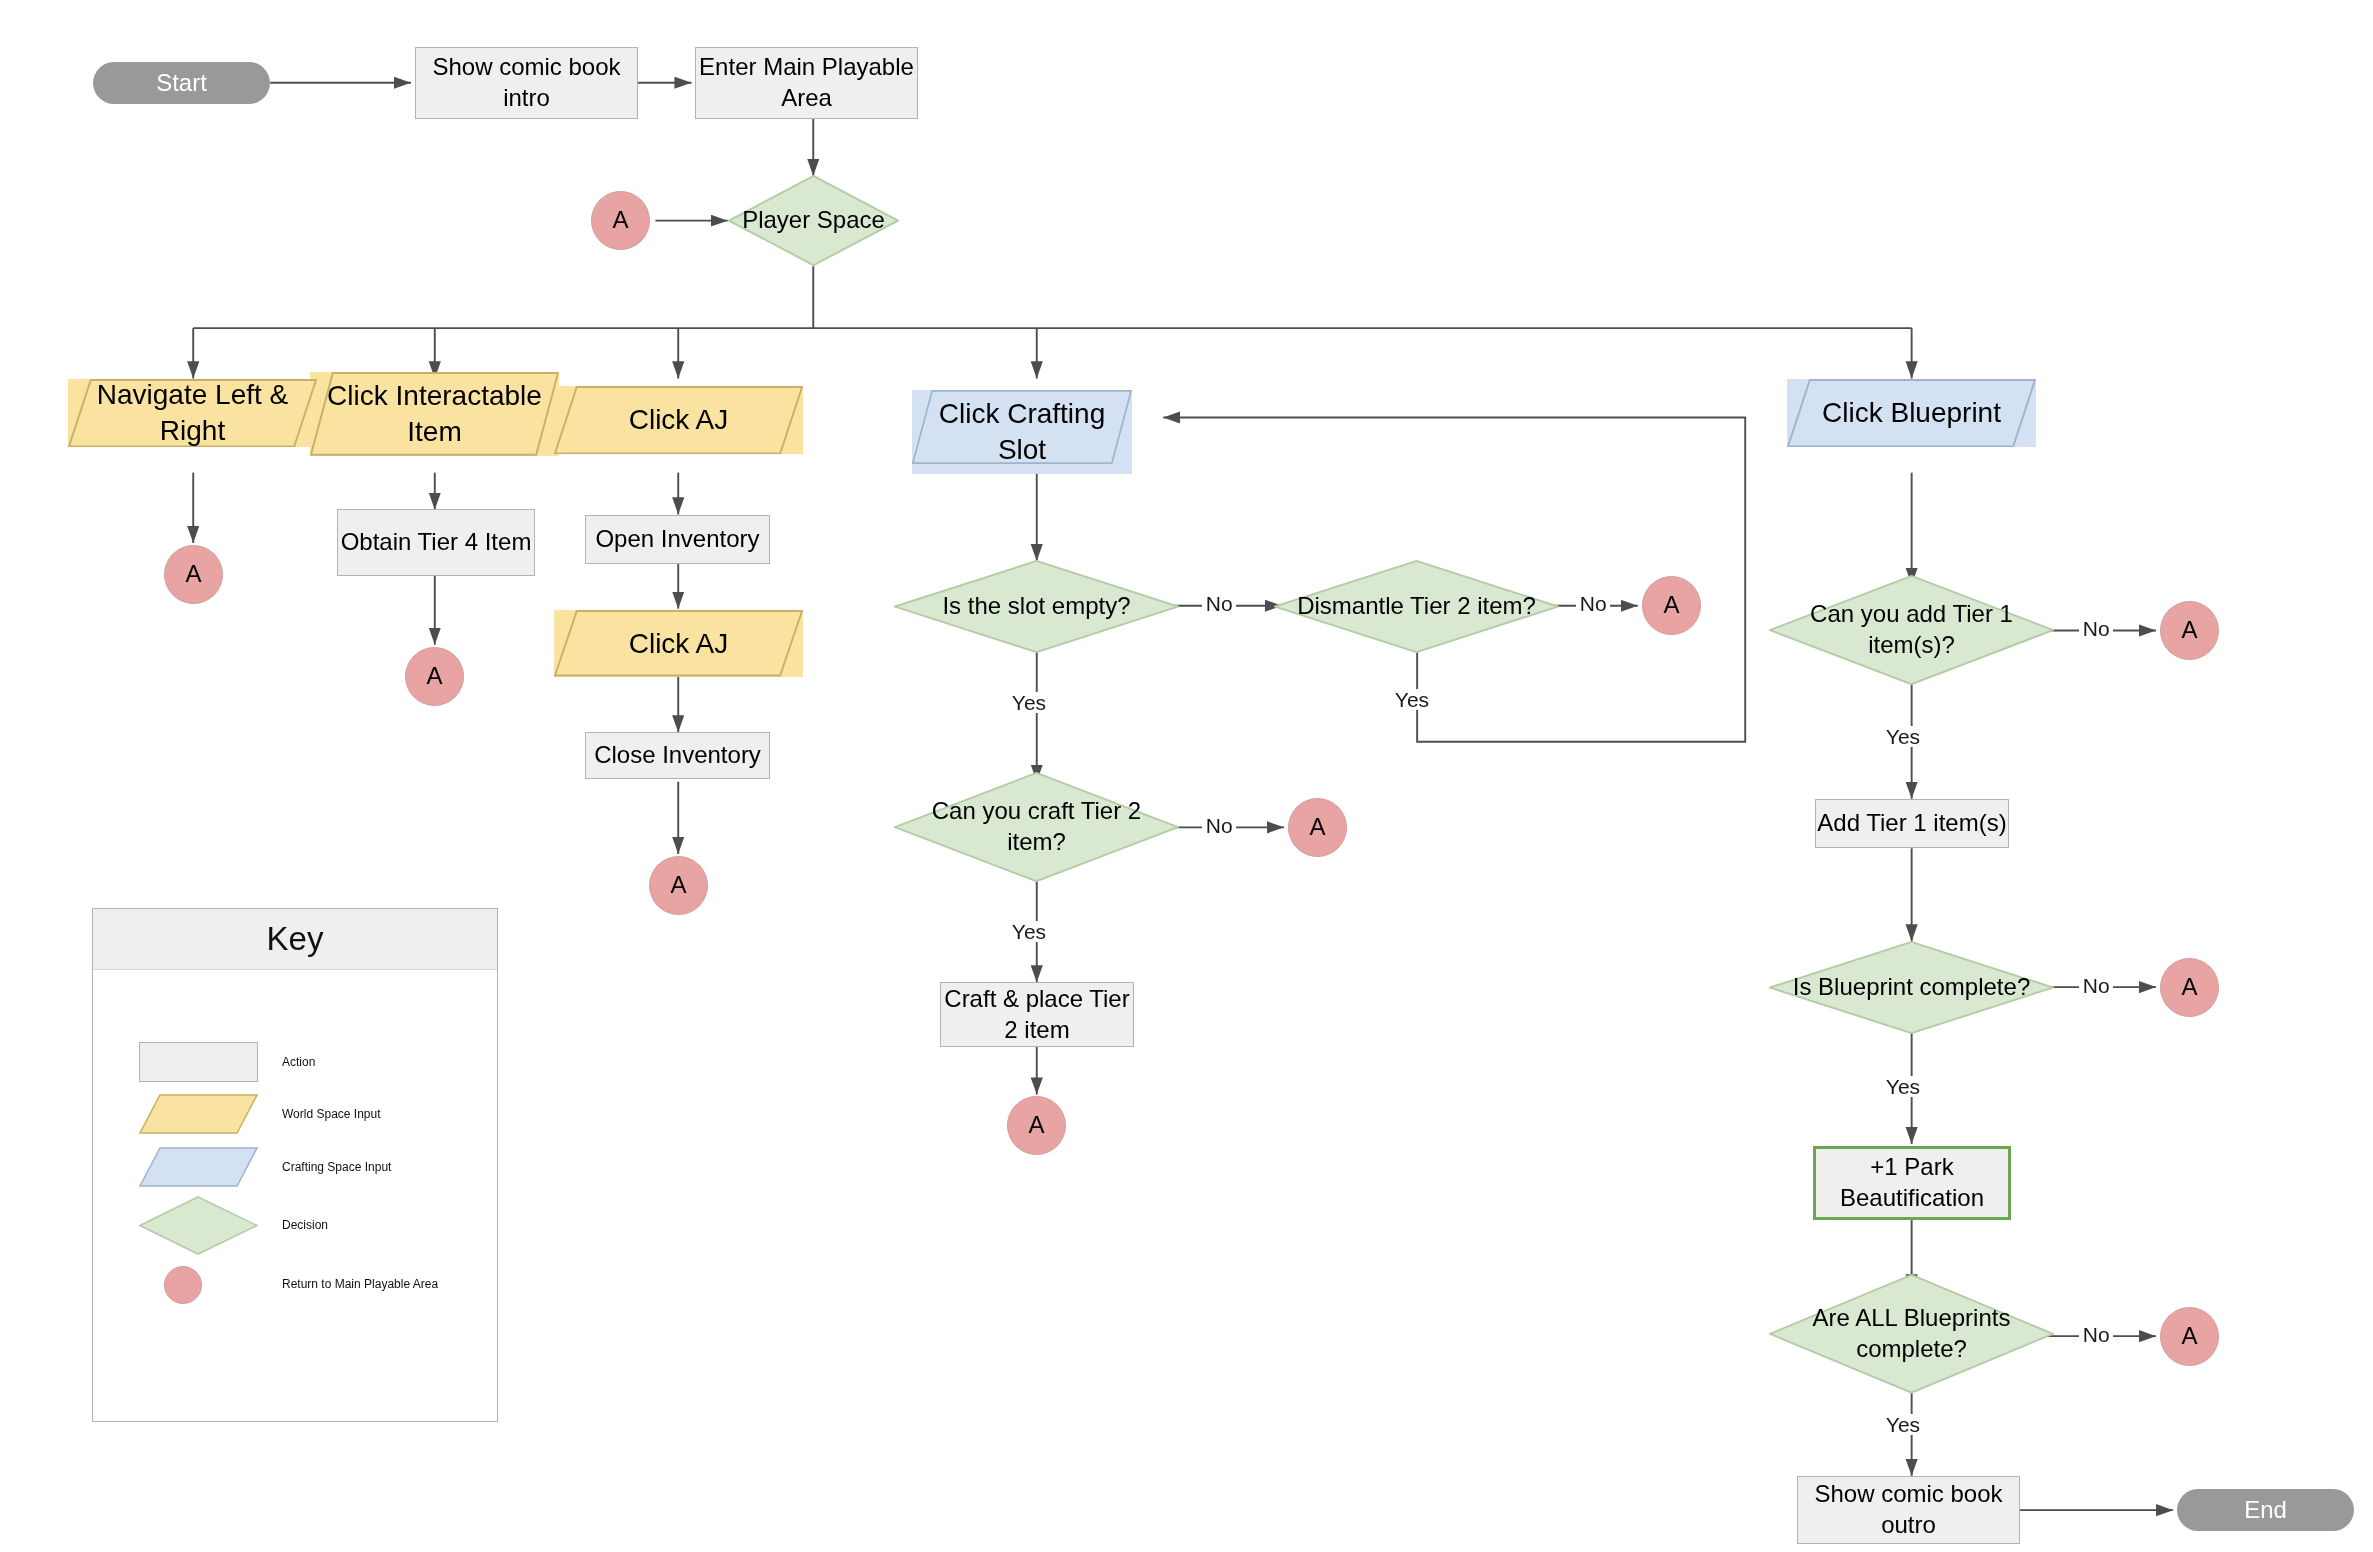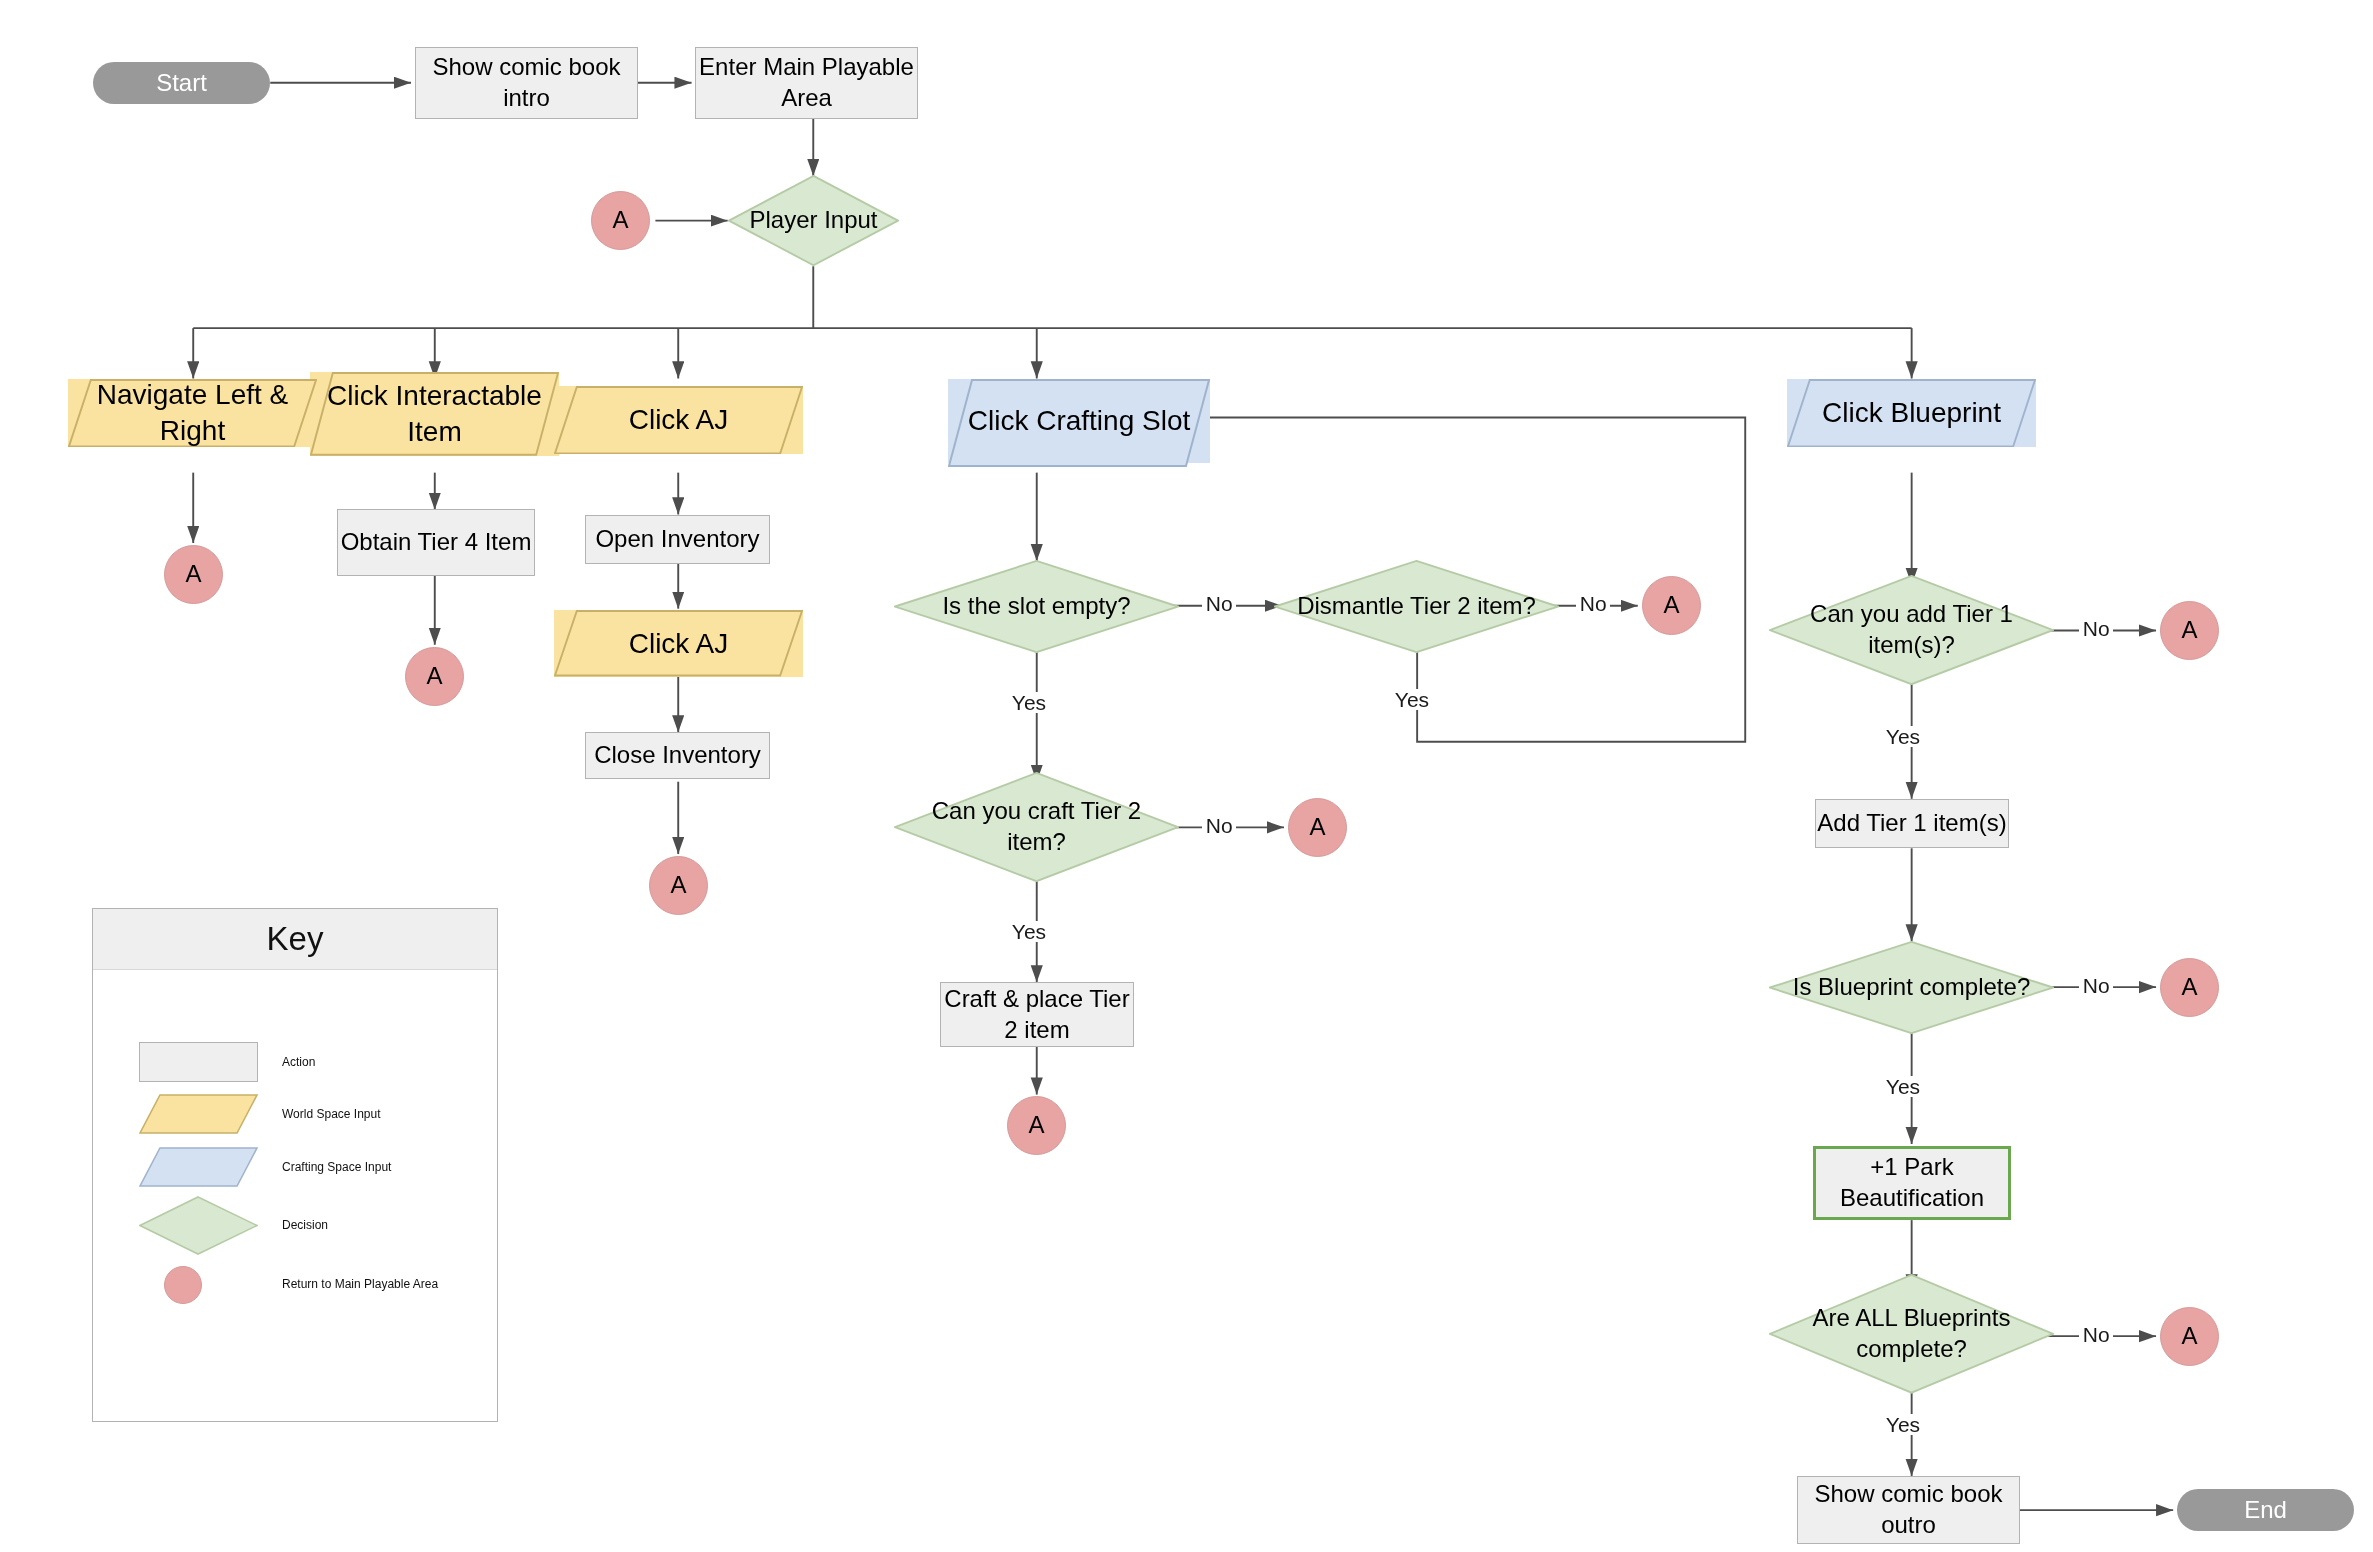--- a/index.html
+++ b/index.html
@@ -125,21 +125,21 @@
   <div class="node action" style="left:415px;top:47px;width:223px;height:72px;">Show comic book intro</div>
 
   <div class="node action" style="left:695px;top:47px;width:223px;height:72px;">Enter Main Playable Area</div>
 
   <div class="node conn" style="left:591px;top:191px;width:59px;height:59px;">A</div>
 
   <div class="node diamond" style="left:728px;top:175px;width:171px;height:91px;">
     <svg class="dshape" viewBox="0 0 180 96" preserveAspectRatio="none">
       <polygon points="90,1 179,48 90,95 1,48" fill="#d9e8d0" stroke="#b5cba6" stroke-width="2"></polygon>
     </svg>
-    <span class="dtxt">Player Input</span>
+    <span class="dtxt">Player Space</span>
   </div>
 
   <div class="node para world" style="left:68px;top:379px;width:249px;height:68px;border:none;">
     <svg class="skew" viewBox="0 0 262 72" preserveAspectRatio="none">
       <polygon points="24,1 261,1 238,71 1,71" fill="#fae2a0" stroke="#c9b068" stroke-width="2"></polygon>
     </svg>
     <span class="inner">Navigate Left &amp; Right</span>
   </div>
 
   <div class="node conn" style="left:164px;top:545px;width:59px;height:59px;">A</div>
@@ -168,21 +168,21 @@
     <svg class="skew" viewBox="0 0 262 70" preserveAspectRatio="none">
       <polygon points="24,1 261,1 238,69 1,69" fill="#fae2a0" stroke="#c9b068" stroke-width="2"></polygon>
     </svg>
     <span class="inner">Click AJ</span>
   </div>
 
   <div class="node action" style="left:585px;top:732px;width:185px;height:47px;">Close Inventory</div>
 
   <div class="node conn" style="left:649px;top:856px;width:59px;height:59px;">A</div>
 
-  <div class="node para craft" style="left:912px;top:379px;width:262px;height:84px;border:none;margin-left:36px;">
+  <div class="node para craft" style="left:912px;top:390px;width:220px;height:84px;border:none;">
     <svg class="skew" viewBox="0 0 262 88" preserveAspectRatio="none">
       <polygon points="24,1 261,1 238,87 1,87" fill="#d4e1f3" stroke="#9fb4cc" stroke-width="2"></polygon>
     </svg>
     <span class="inner">Click Crafting Slot</span>
   </div>
 
   <div class="node diamond" style="left:894px;top:560px;width:285px;height:93px;">
     <svg class="dshape" viewBox="0 0 300 98" preserveAspectRatio="none">
       <polygon points="150,1 299,49 150,97 1,49" fill="#d9e8d0" stroke="#b5cba6" stroke-width="2"></polygon>
     </svg>

